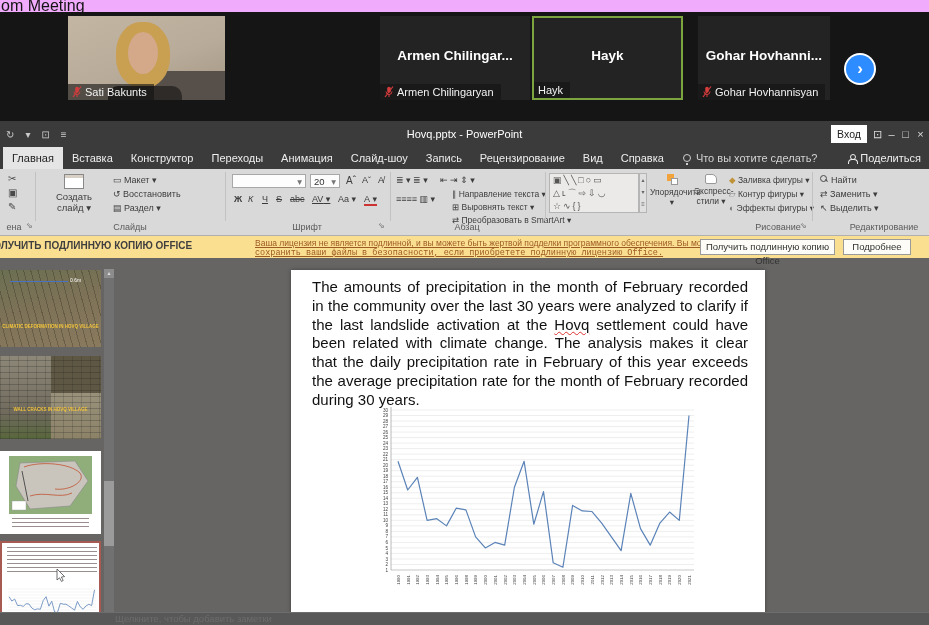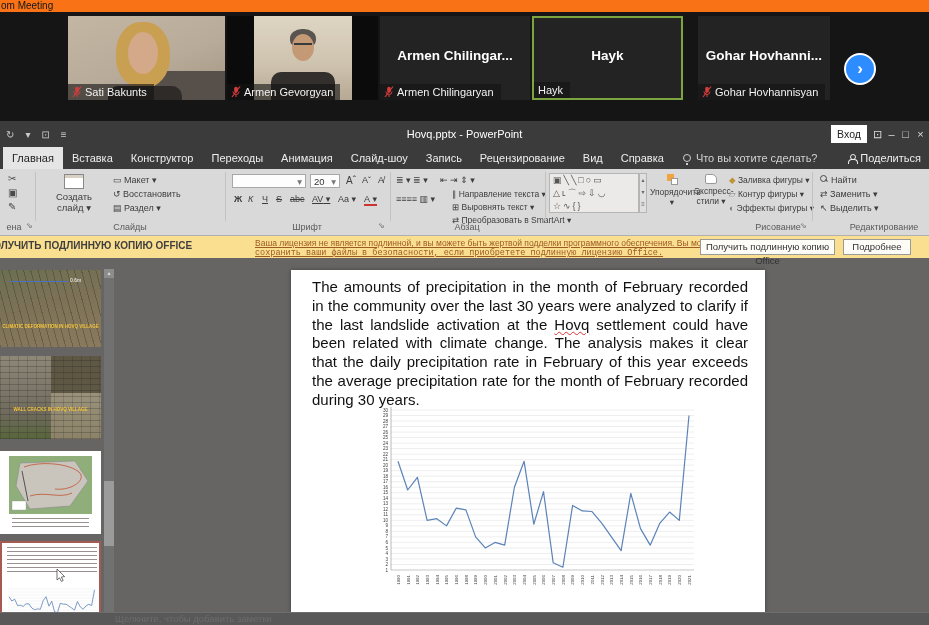--- a/index.html
+++ b/index.html
@@ -1,21 +1,21 @@
 <!DOCTYPE html>
 <html><head>
 <meta charset="utf-8">
 <style>
   * { margin:0; padding:0; box-sizing:border-box; }
   html,body { width:929px; height:625px; overflow:hidden; background:#666564;
     font-family:"Liberation Sans", sans-serif; }
   .abs { position:absolute; }
   
-  #top-title { left:0; top:0; width:929px; height:12px; background:#f97316;
-    font-size:10px; color:#141414; line-height:12px; padding-left:1px; }
+  #top-title { left:0; top:0; width:929px; height:12px; background:#f0abfc;
+    font-size:16px; color:#141414; line-height:12px; padding-left:1px; }
   
   #zoom-strip { left:0; top:12px; width:929px; height:109px; background:#151515; }
   .tile { position:absolute; top:4px; height:84px; background:#232323; overflow:hidden; }
   .tile.active { border:2px solid #7da53f; }
   .center-name { position:absolute; left:0; right:0; top:38%; text-align:center;
     color:#fff; font-weight:bold; font-size:13.5px; }
   .name-label { position:absolute; left:0; bottom:0; background:rgba(20,20,20,.62);
     color:#f2f2f2; font-size:11px; height:16px; line-height:16px; padding:0 7px 0 4px;
     display:flex; align-items:center; gap:3px; }
   .mic-ico { width:10px; height:12px; flex:0 0 auto; }
@@ -126,37 +126,20 @@
       <svg class="mic-ico" viewBox="0 0 10 12">
         <rect x="3.2" y="0.8" width="3.6" height="6" rx="1.8" fill="#d43c3c"></rect>
         <path d="M2 5.5 a3 3 0 0 0 6 0" fill="none" stroke="#d43c3c" stroke-width="1"></path>
         <line x1="5" y1="8.5" x2="5" y2="11" stroke="#d43c3c" stroke-width="1"></line>
         <line x1="1" y1="11" x2="9" y2="0.5" stroke="#d43c3c" stroke-width="1.2"></line>
       </svg>
       <span>Sati Bakunts</span>
     </div>
   </div>
 
-  <div class="tile" style="left:227px; width:151px; background:#0b0b0b;">
-    <div class="pillarbox">
-      <div class="hair" style="left:36px; top:13px; width:26px; height:20px; background:#5a5450;"></div>
-      <div class="face" style="left:38px; top:18px; width:22px; height:27px; background:#c49a76;"></div>
-      <div style="position:absolute; left:40px; top:27px; width:18px; height:3px; border-top:2px solid #3a3a3a;"></div>
-      <div class="body" style="left:17px; bottom:0; width:64px; height:28px; background:#332f2c;"></div>
-    </div>
-    <div class="name-label">
-      <svg class="mic-ico" viewBox="0 0 10 12">
-        <rect x="3.2" y="0.8" width="3.6" height="6" rx="1.8" fill="#d43c3c"></rect>
-        <path d="M2 5.5 a3 3 0 0 0 6 0" fill="none" stroke="#d43c3c" stroke-width="1"></path>
-        <line x1="5" y1="8.5" x2="5" y2="11" stroke="#d43c3c" stroke-width="1"></line>
-        <line x1="1" y1="11" x2="9" y2="0.5" stroke="#d43c3c" stroke-width="1.2"></line>
-      </svg>
-      <span>Armen Gevorgyan</span>
-    </div>
-  </div>
 
   <div class="tile" style="left:380px; width:150px;">
     <div class="center-name">Armen Chilingar...</div>
     <div class="name-label">
       <svg class="mic-ico" viewBox="0 0 10 12">
         <rect x="3.2" y="0.8" width="3.6" height="6" rx="1.8" fill="#d43c3c"></rect>
         <path d="M2 5.5 a3 3 0 0 0 6 0" fill="none" stroke="#d43c3c" stroke-width="1"></path>
         <line x1="5" y1="8.5" x2="5" y2="11" stroke="#d43c3c" stroke-width="1"></line>
         <line x1="1" y1="11" x2="9" y2="0.5" stroke="#d43c3c" stroke-width="1.2"></line>
       </svg>

